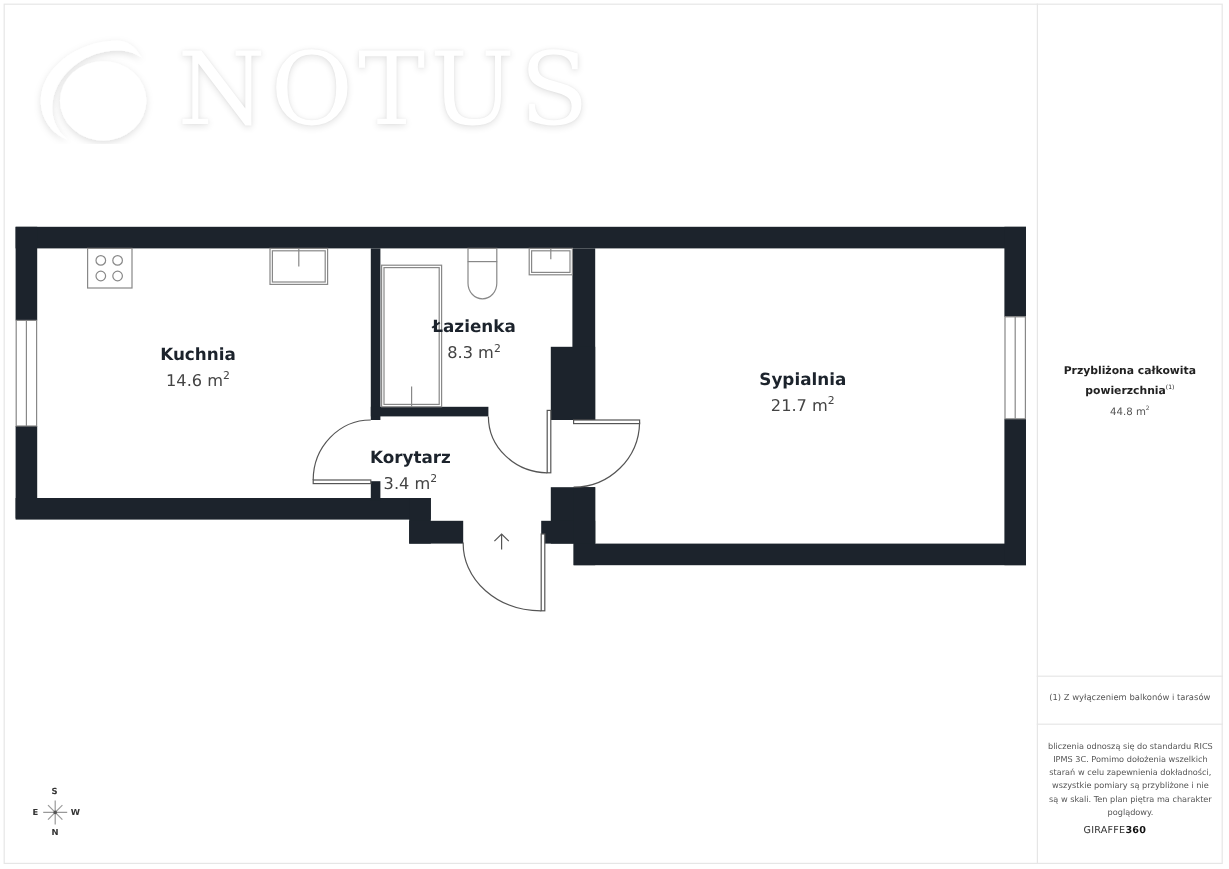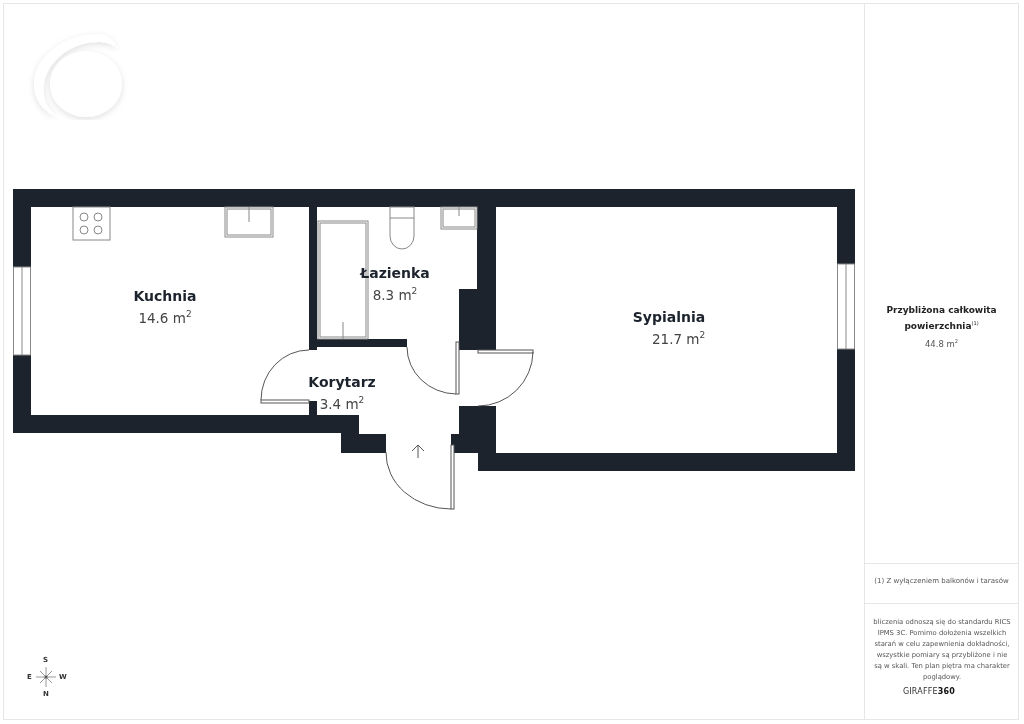--- a/index.html
+++ b/index.html
@@ -35,20 +35,21 @@
 <div class="logo">
   <svg width="110" height="92" viewBox="0 0 110 92" style="position:absolute;left:0;top:0;">
     <defs>
       <filter id="sh" x="-20%" y="-20%" width="140%" height="140%">
         <feDropShadow dx="0" dy="2" stdDeviation="3" flood-color="#000" flood-opacity="0.13"></feDropShadow>
       </filter>
     </defs>
     <path d="M70 6 C35 6 6 30 6 56 C6 72 16 84 28 88 C18 80 14 68 16 56 C20 32 44 14 70 14 C78 14 84 16 90 20 C84 10 78 6 70 6 Z" fill="#ffffff" filter="url(#sh)"></path>
     <ellipse cx="58" cy="56" rx="36" ry="33" fill="#ffffff" filter="url(#sh)"></ellipse>
   </svg>
+  <div class="logo-text">NOTUS</div>
 </div>
 
 <svg class="plan" viewBox="0 0 864 724">
   <g fill="#1c232c">
 
     <rect x="13" y="189" width="842" height="18"></rect>
 
     <rect x="13" y="189" width="18" height="78"></rect>
     <rect x="13" y="355" width="18" height="77"></rect>
 
@@ -139,21 +140,21 @@
   <div class="room-area"><span>14.6 m</span><sup>2</sup></div>
 </div>
 <div class="room-label" style="left:395px; top:264px;">
   <div class="room-name">Łazienka</div>
   <div class="room-area"><span>8.3 m</span><sup>2</sup></div>
 </div>
 <div class="room-label" style="left:342px; top:344px;margin-top:29px;">
   <div class="room-name">Korytarz</div>
   <div class="room-area"><span>3.4 m</span><sup>2</sup></div>
 </div>
-<div class="room-label" style="left:669px; top:308px;text-align:right;">
+<div class="room-label" style="left:669px; top:308px;">
   <div class="room-name">Sypialnia</div>
   <div class="room-area"><span>21.7 m</span><sup>2</sup></div>
 </div>
 
 <div class="total">
   <div class="total-title">
     <span>Przybliżona całkowita</span><br>
     <span>powierzchnia</span><sup>(1)</sup>
   </div>
   <div class="total-value"><span>44.8 m</span><sup>2</sup></div>

